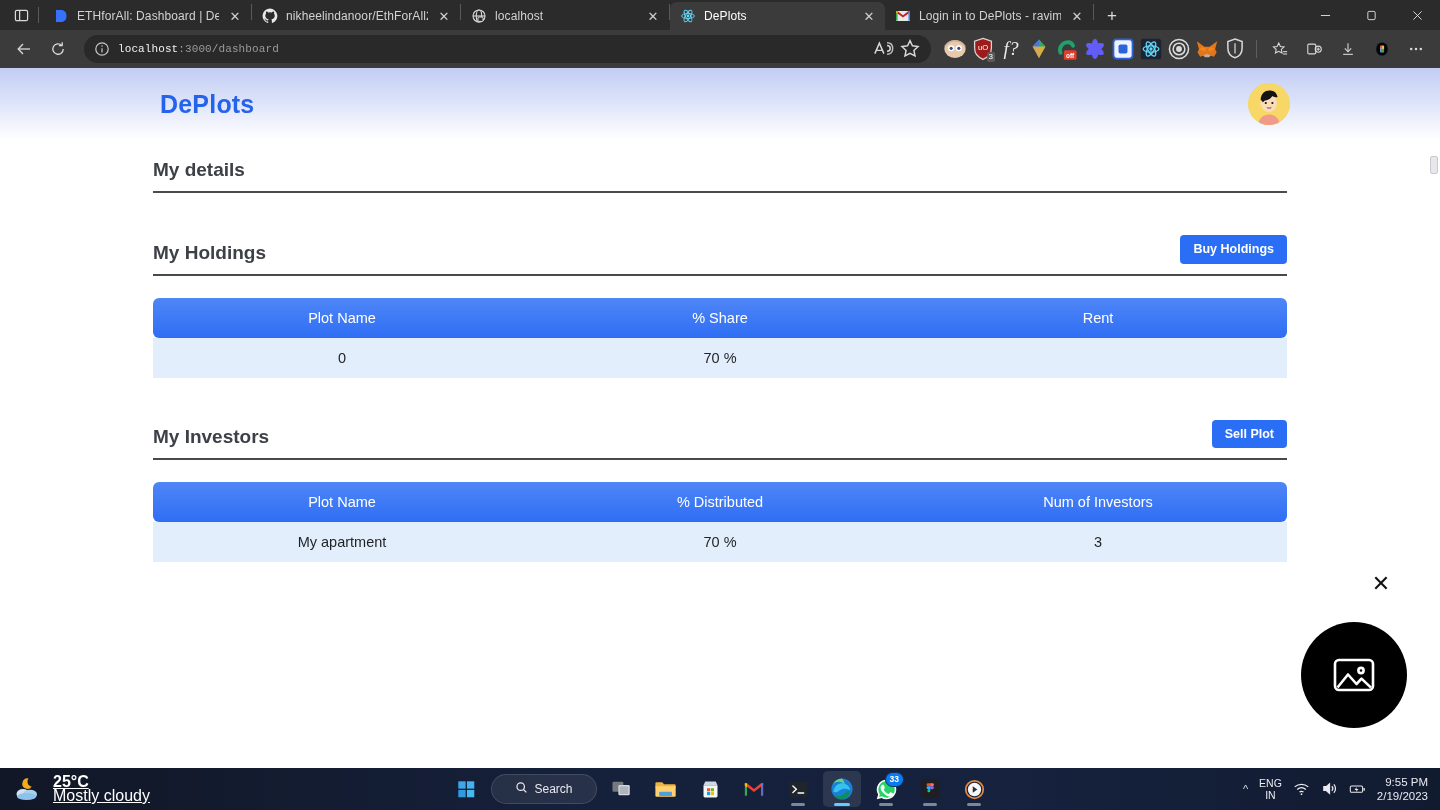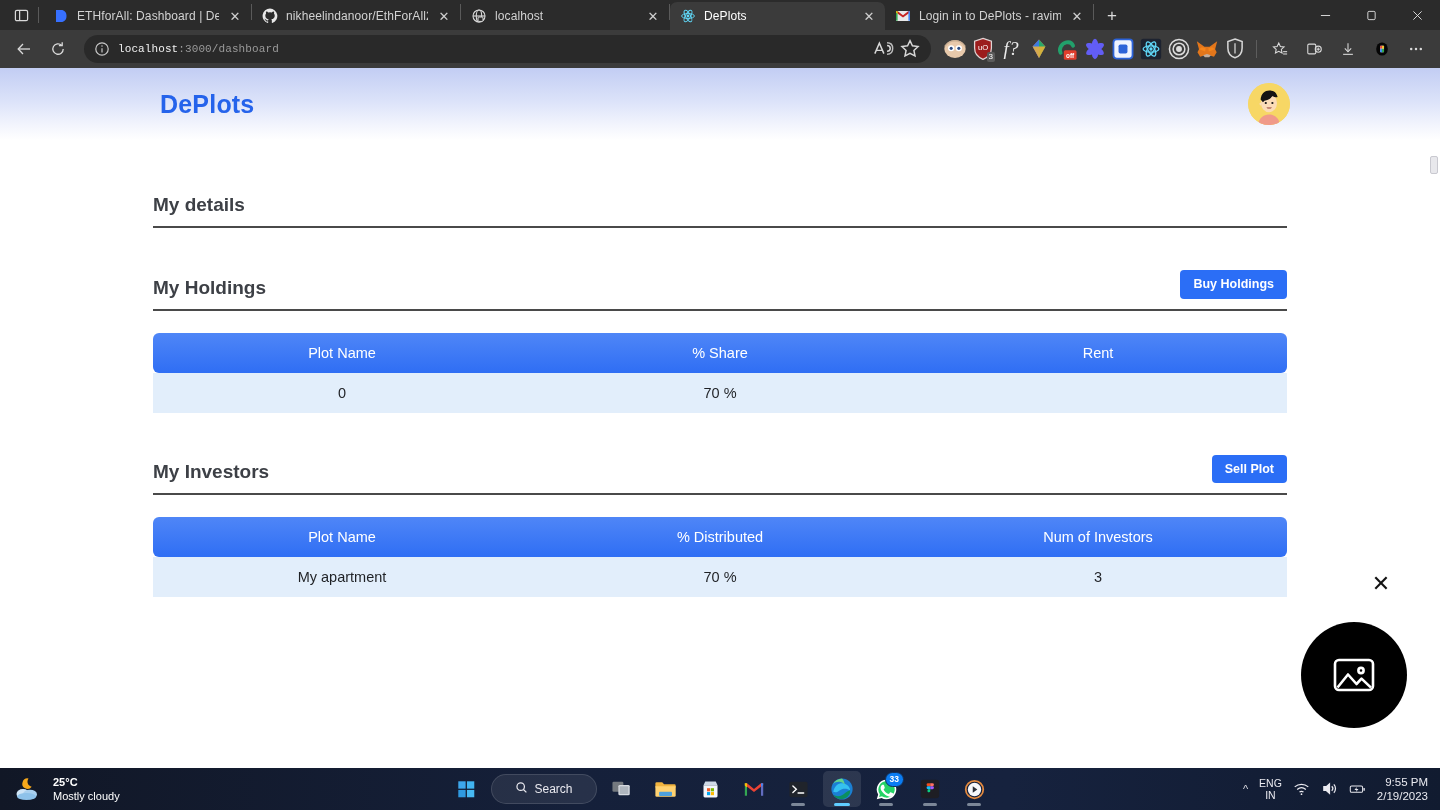--- a/index.html
+++ b/index.html
@@ -111,21 +111,21 @@
     text-align: center; font-size: 23px; font-weight: bold; color: #3d4046;
     margin-top: 40px; letter-spacing: .1px;
   }
   .welcome .name { color: #2f6ff2; }
 
   .section-head {
     display: flex; align-items: flex-end; justify-content: space-between;
     padding-bottom: 10px; border-bottom: 2px solid #4a4a4a;
   }
   .section-title { font-size: 19px; font-weight: bold; color: #3d4046; }
-  .sec-details { margin-top: 54px; }
+  .sec-details { margin-top: 19px; }
   .sec-holdings { margin-top: 42px; }
   .sec-sellings { margin-top: 42px; }
 
   .details-list { margin-top: 20px; }
   .detail-row { display: flex; font-size: 14.5px; line-height: 22.5px; color: #1f2125; }
   .detail-label { width: 125px; flex: none; }
   .detail-value { color: #3b79e8; }
   .detail-value.addr { color: #3b79e8; }
 
   .btn {
@@ -169,21 +169,21 @@
   }
 
   
   .taskbar {
     position: absolute; left: 0; bottom: 0; width: 1440px; height: 42px;
     background: linear-gradient(90deg, #111726 0%, #15203a 40%, #16223e 70%, #111b30 100%);
     display: flex; align-items: center;
   }
   .weather { display: flex; align-items: center; gap: 9px; padding-left: 14px; flex: none; }
   .weather-icon { width: 30px; height: 26px; flex: none; }
-  .weather-text { color: #fff; font-size: 11px; line-height: 14px; }
+  .weather-text { color: #fff; font-size: 16px; line-height: 14px; text-decoration: underline; }
   .weather-text .cond { font-weight: normal; }
   .weather-text .temp { font-weight: bold; }
 
   .tb-center {
     position: absolute; left: 50%; transform: translateX(-50%);
     display: flex; align-items: center; gap: 6px;
   }
   .tb-item {
     width: 38px; height: 36px; display: flex; align-items: center; justify-content: center;
     position: relative; border-radius: 5px; flex: none;

